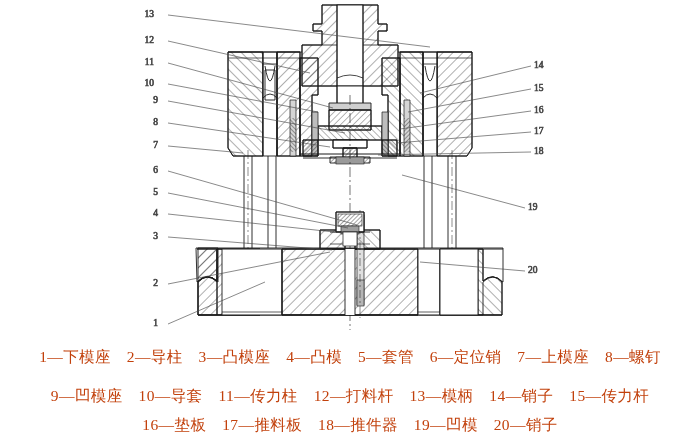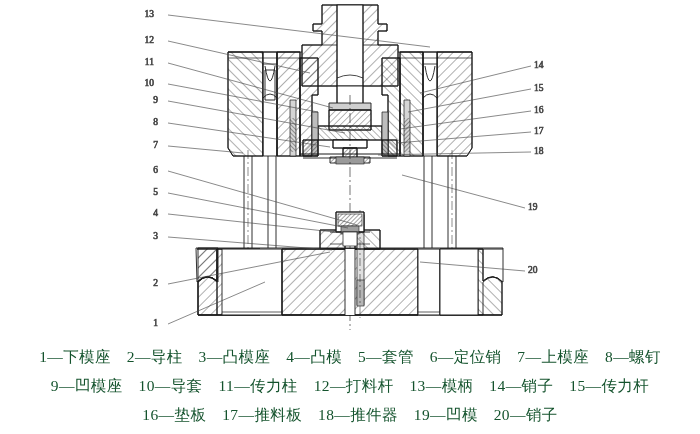--- a/index.html
+++ b/index.html
@@ -17,28 +17,28 @@
   .legend{
     position:absolute;left:0;top:336px;width:700px;height:98px;
     display:flex;flex-direction:column;justify-content:flex-start;
     align-items:center;
     padding-top:6px;
     box-sizing:border-box;
   }
   .legend-line{
     font-family:"Liberation Serif", serif;
     font-size:15.5px;
-    color:#14532d;
+    color:#c2410c;
     letter-spacing:0.2px;
     line-height:29px;
     white-space:nowrap;
     text-align:center;
   }
   .legend-line.l1{ letter-spacing:0.4px; }
-  .legend-line.l2{ letter-spacing:0.4px; }
+  .legend-line.l2{ letter-spacing:0.4px;margin-top:10px; }
   .legend-line.l3{ letter-spacing:0.4px; }
   text.callout{
     font-family:"Liberation Serif", serif;
     font-size:9.5px;
     fill:#1a1a1a;
   }
 </style>
 </head>
 <body>
 

